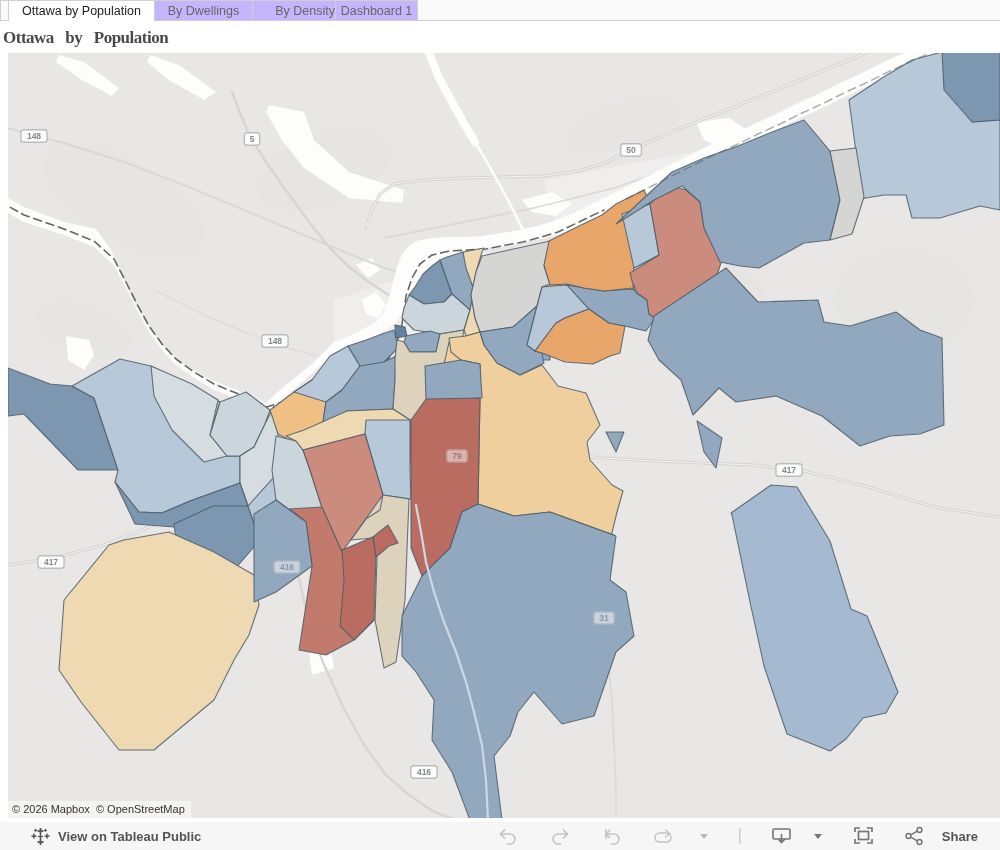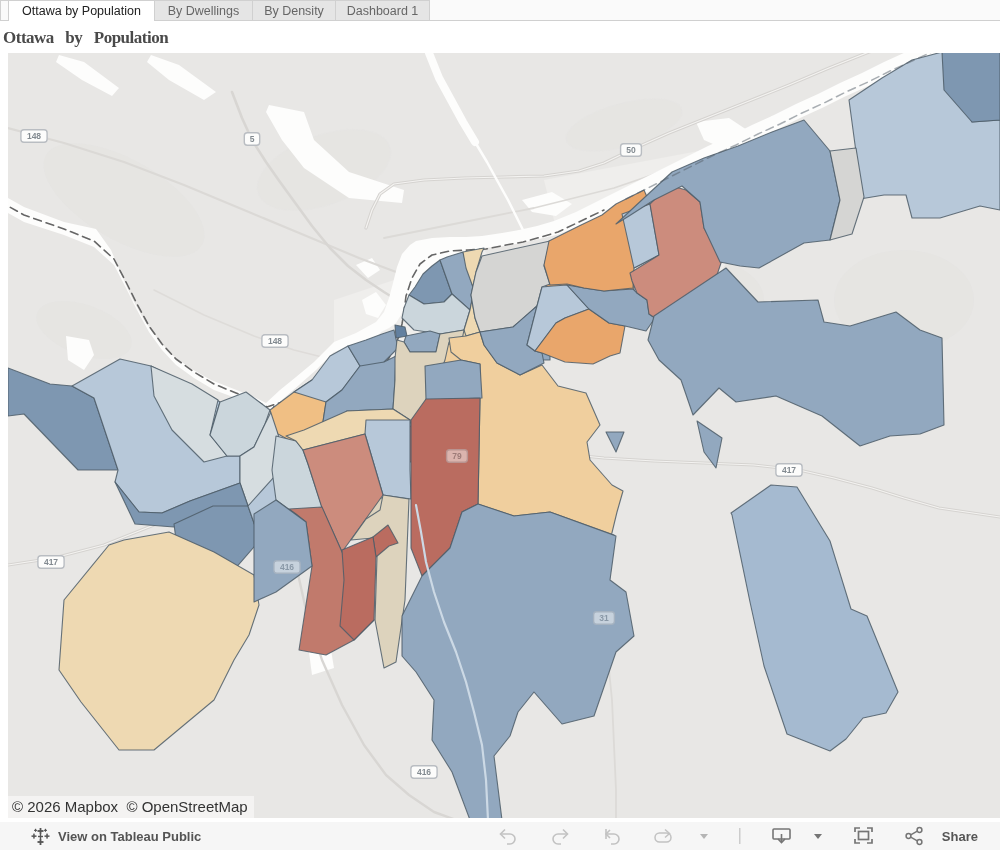--- a/index.html
+++ b/index.html
@@ -1,43 +1,43 @@
 <!DOCTYPE html>
 <html><head><meta charset="utf-8"><title>Ottawa by Population</title>
 <style>
 html,body{margin:0;padding:0;background:#ffffff;width:1000px;height:850px;overflow:hidden;font-family:"Liberation Sans",sans-serif;}
 .tabs{position:absolute;left:0;top:0;width:1000px;height:21px;background:#fafafa;}
 .tabs .rule{position:absolute;left:0;right:0;bottom:0;height:1px;background:#d0d0d0;}
-.tab{position:absolute;top:0;height:20px;line-height:20px;font-size:12.5px;color:#666;background:#e5e5e5;border:1px solid #d0d0d0;border-bottom:none;box-sizing:border-box;text-align:center;}
+.tab{position:absolute;top:0;height:20px;line-height:20px;font-size:12.5px;color:#666;background:#c4b5fd;border:1px solid #d0d0d0;border-bottom:none;box-sizing:border-box;text-align:center;}
 .tab.stub{left:0;width:9px;background:#fafafa;}
 .tab.active{background:#fff;color:#222;height:21px;z-index:2;}
 .title{position:absolute;left:3px;top:28px;font-family:"Liberation Serif",serif;font-weight:bold;font-size:17px;color:#4a4a4a;word-spacing:2px;letter-spacing:-0.5px;}
 #mapwrap{position:absolute;left:8px;top:53px;width:992px;height:765px;}
-.attr{position:absolute;left:0px;bottom:0px;background:rgba(255,255,255,0.5);font-size:15px;color:#333;padding:2px 6px 3px 4px;white-space:nowrap;}
+.attr{position:absolute;left:0px;bottom:0px;background:rgba(255,255,255,0.5);font-size:11px;color:#333;padding:2px 6px 3px 4px;white-space:nowrap;}
 .toolbar{position:absolute;left:0;top:822px;width:1000px;height:28px;background:#f6f6f6;}
 .toolbar .left{position:absolute;left:31px;top:0;height:28px;display:flex;align-items:center;color:#545454;font-size:13px;font-weight:bold;}
 .toolbar svg{display:block;}
 .ticons{position:absolute;right:22px;top:0;height:28px;display:flex;align-items:center;gap:12px;}
 .ticons .ic{margin-left:18px;}
 .sharetxt{color:#555;font-size:13px;font-weight:bold;margin-left:6px;}
 </style></head>
 <body>
 
 <div class="tabs">
   <div class="rule"></div>
 
   <div class="tab stub"></div>
 
   <div class="tab active" style="left:8px;width:147px;">Ottawa by Population</div>
 
   <div class="tab" style="left:154px;width:99px;">By Dwellings</div>
 
-  <div class="tab" style="left:252px;width:84px;">By Density</div>
-
-  <div class="tab" style="left:335px;width:95px;">Dashboard 1</div>
+  <div class="tab" style="left:252px;width:84px;text-align:right;">By Density</div>
+
+  <div class="tab" style="left:335px;width:83px;">Dashboard 1</div>
 </div>
 
 <div class="title">Ottawa&nbsp; by&nbsp; Population</div>
 
 <div id="mapwrap">
 <svg id="map" width="992" height="765" viewBox="4 53 992 765" xmlns="http://www.w3.org/2000/svg">
 
 <rect x="4" y="53" width="992" height="765" fill="#e8e7e5"></rect>
 <g fill="#dedddb" opacity="0.22">
 <ellipse cx="120" cy="200" rx="90" ry="40" transform="rotate(30 120 200)"></ellipse>

